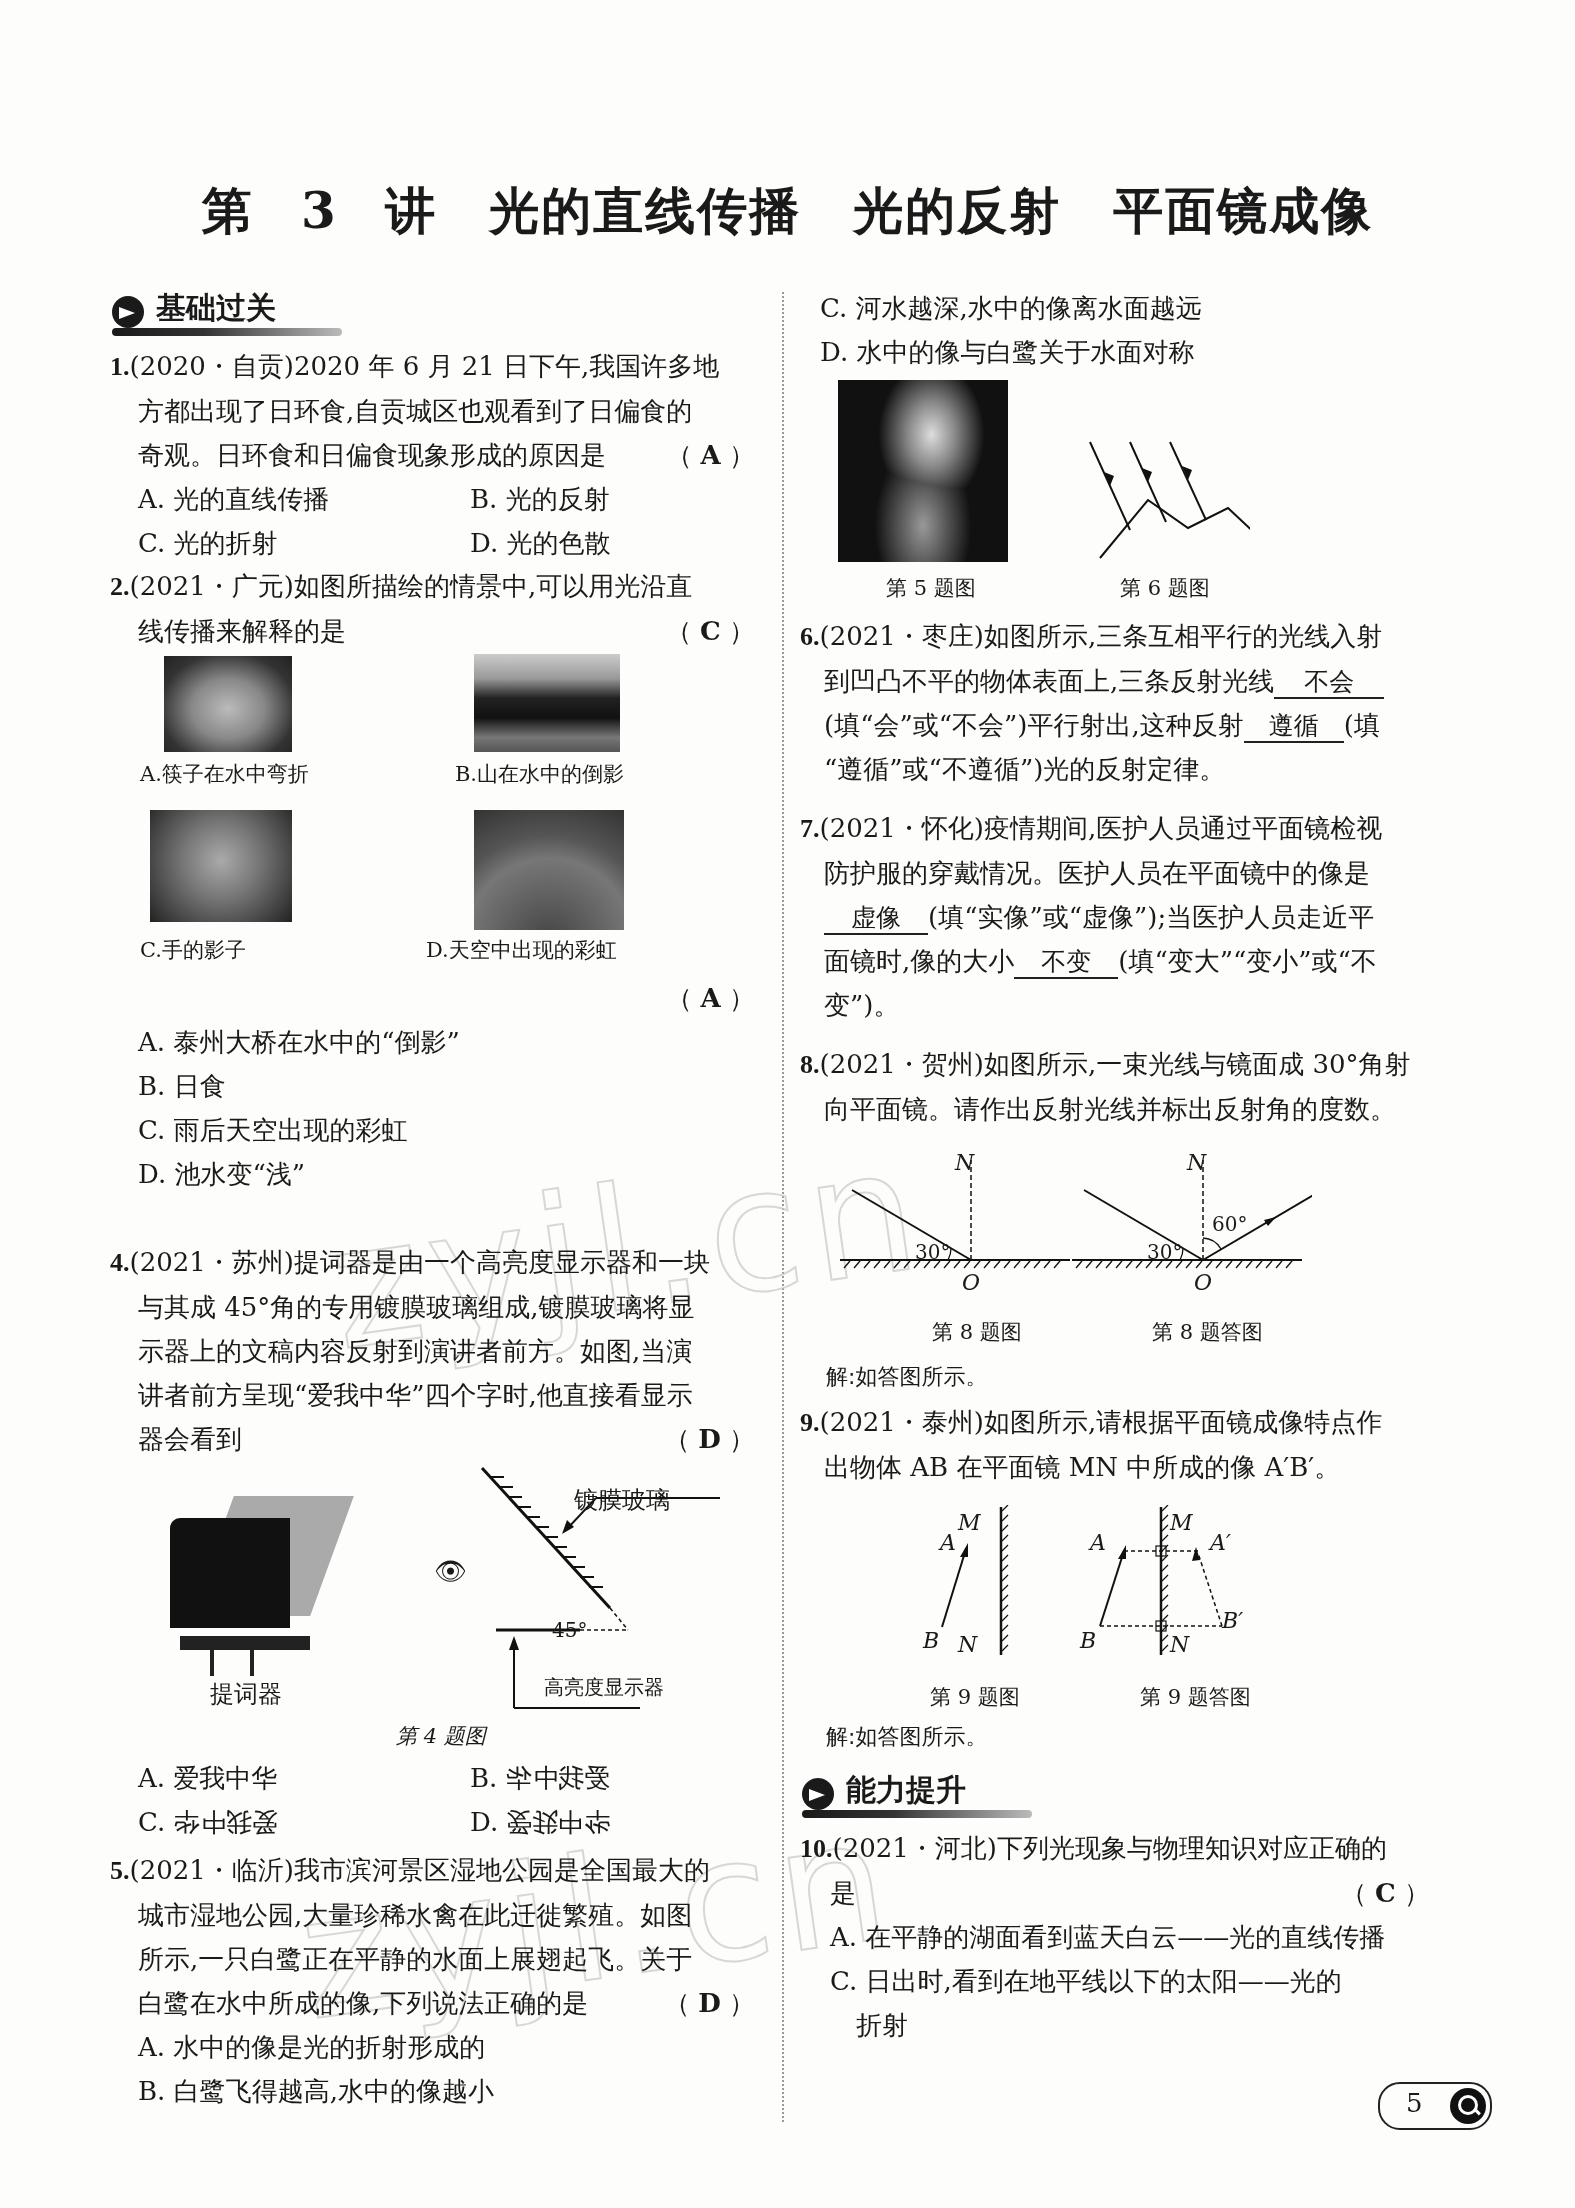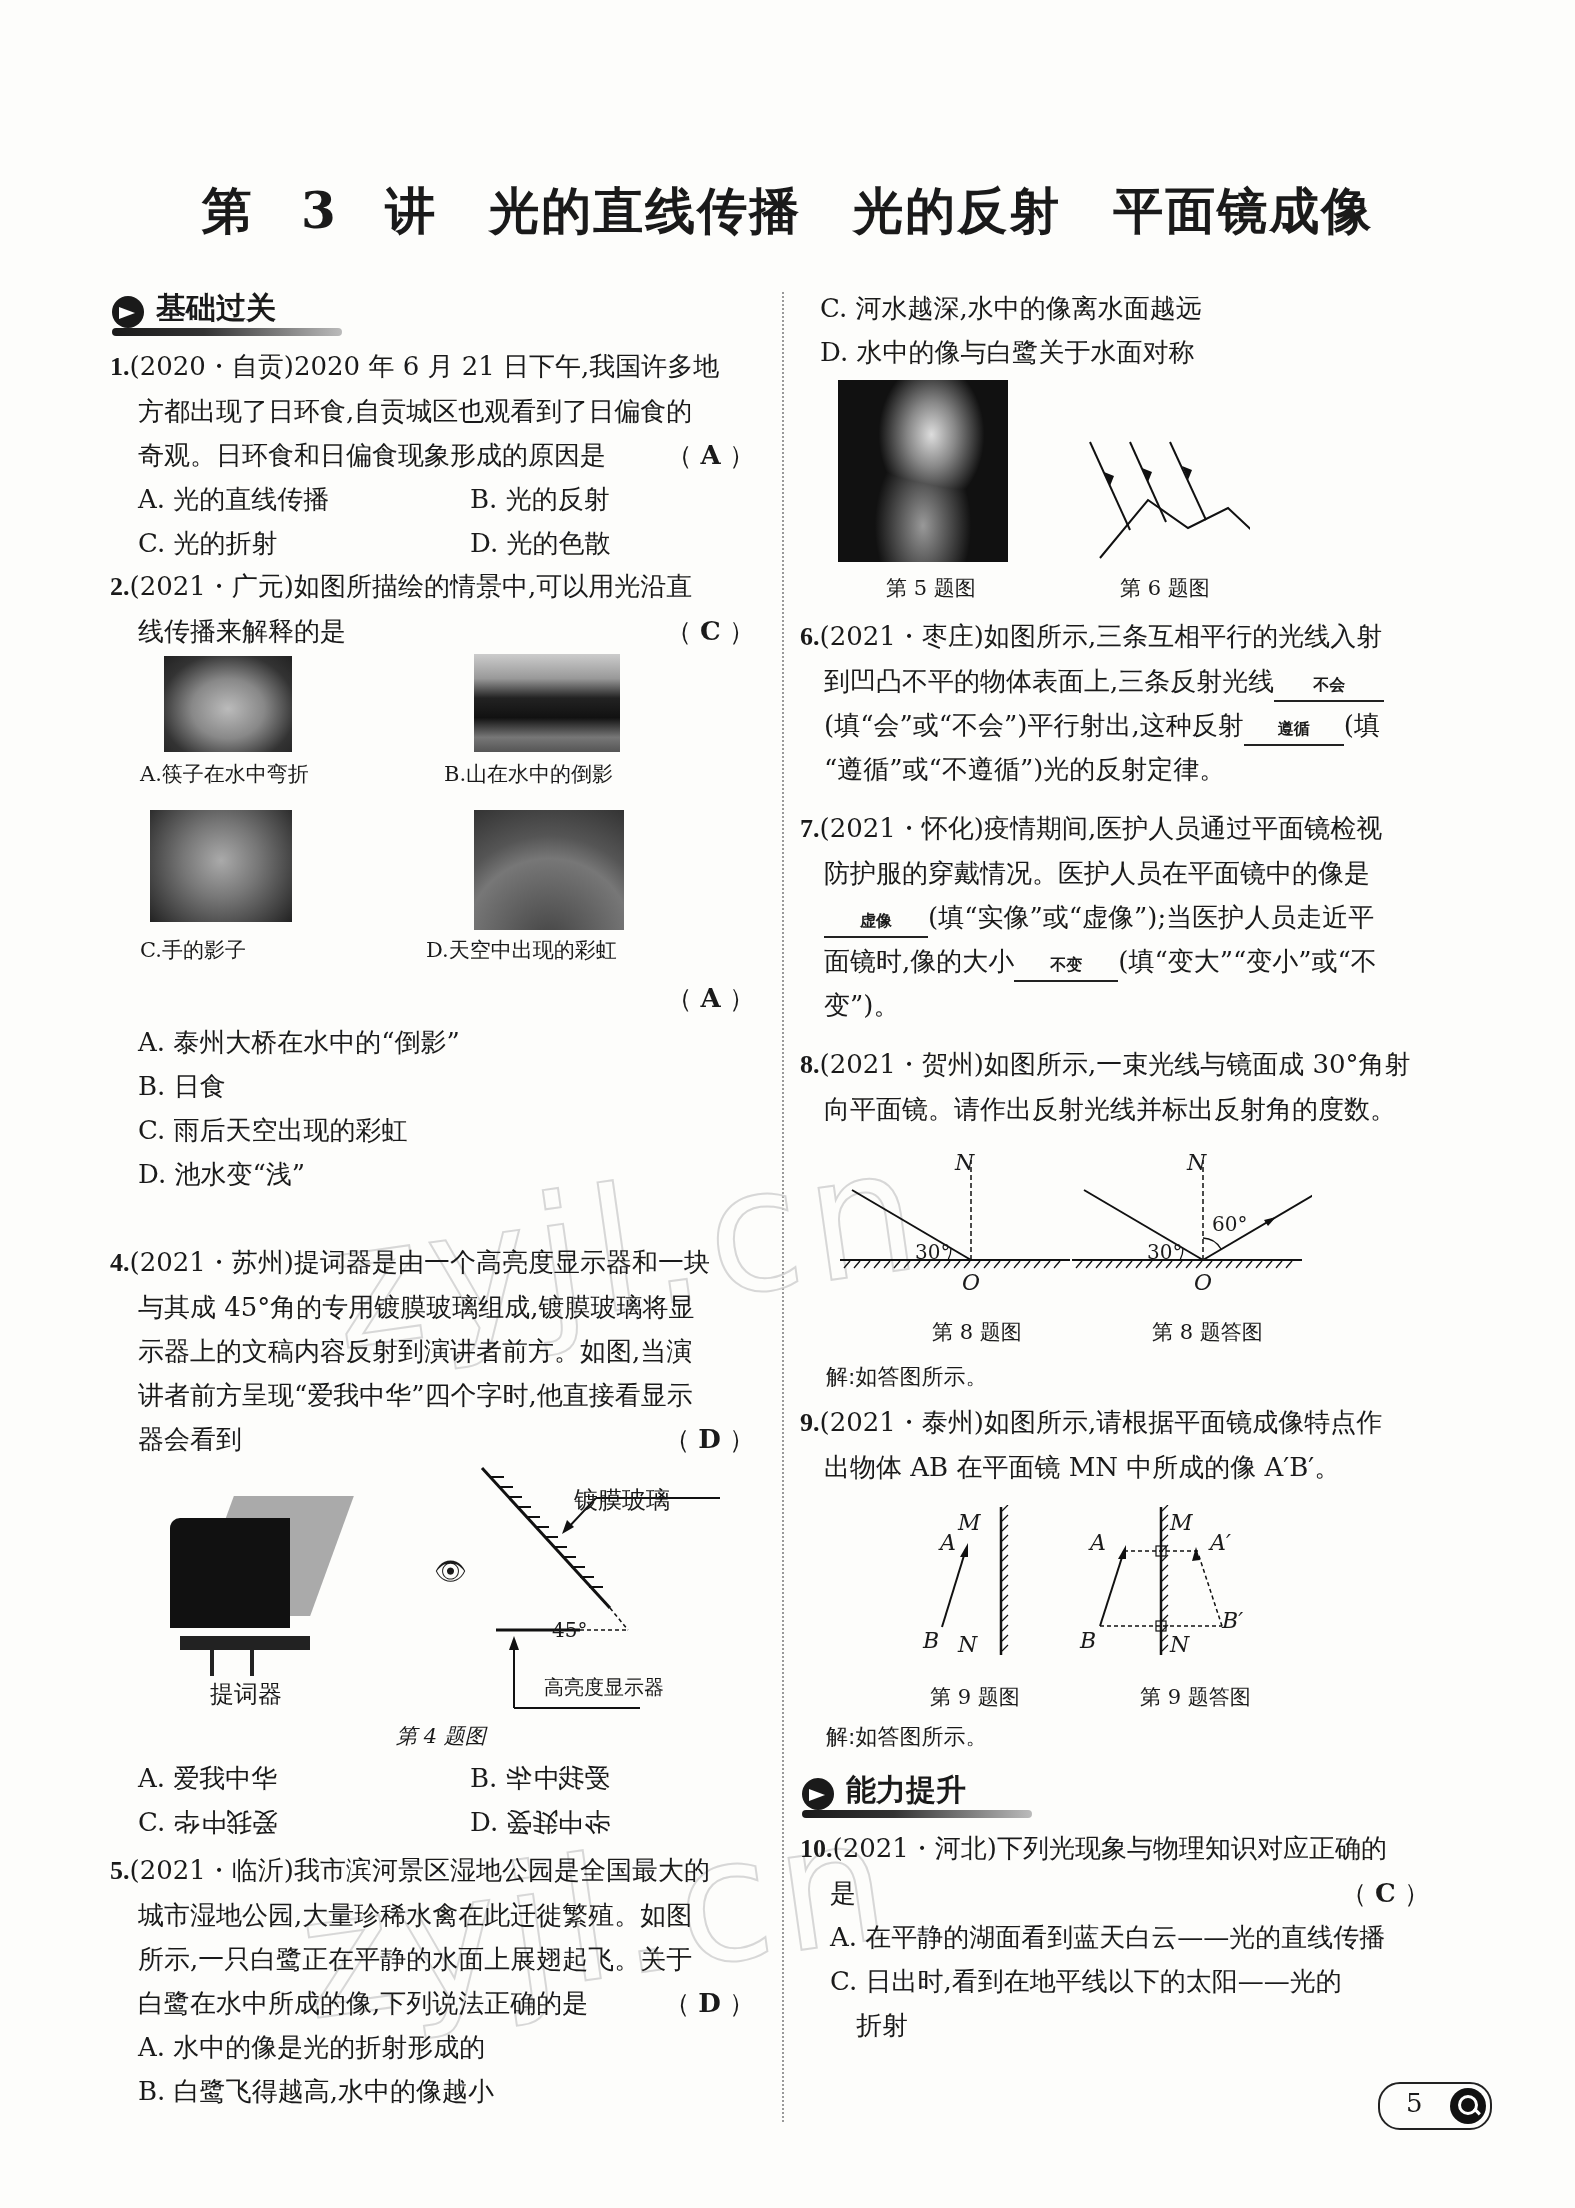--- a/index.html
+++ b/index.html
@@ -24,22 +24,22 @@
   .sec-head .lbl { position:absolute; left:44px; top:0; font-size:30px; font-weight:bold; font-family:"DejaVu Sans","Liberation Sans",sans-serif; }
   .sec-head .bar {
     position:absolute; left:0; top:40px; width:230px; height:8px; border-radius:4px;
     background:linear-gradient(90deg,#1a1a1a 0%,#333 40%,#bbb 100%);
   }
   .line { font-size:26px; line-height:44px; white-space:nowrap; }
   .qnum { font-weight:bold; font-family:"Liberation Serif",serif; }
   .ans { font-weight:bold; }
   .paren { position:absolute; right:0; }
   .blank {
-    display:inline-block; border-bottom:2px solid #222; text-align:center; font-weight:bold;
-    font-family:"DejaVu Sans","Liberation Sans",sans-serif; font-size:16px; line-height:30px;
+    display:inline-block; border-bottom:2px solid #222; text-align:center; font-weight:normal;
+    font-family:"DejaVu Sans","Liberation Sans",sans-serif; font-size:25px; line-height:30px;
   }
   .cap { font-size:21px; text-align:center; white-space:nowrap; }
   .photo { background:#333; position:absolute; }
   .sol { font-size:22px; font-weight:normal; font-family:"DejaVu Sans","Liberation Sans",sans-serif; }
   .pageno {
     right:83px; bottom:78px; width:110px; height:44px; border:2px solid #222; border-radius:22px;
     font-size:26px;
   }
   .pageno .num { position:absolute; left:26px; top:4px; }
   .pageno .mag { position:absolute; right:4px; top:4px; width:36px; height:36px; border-radius:50%; background:#111; }
@@ -72,21 +72,21 @@
 </div>
 
 <div class="abs" style="left:110px;top:564px;width:645px;">
   <div class="line"><span class="qnum">2.</span><span>(2021・广元)如图所描绘的情景中,可以用光沿直</span></div>
   <div class="line" style="padding-left:28px;position:relative;"><span>线传播来解释的是</span>
     <span class="paren">（ <b class="ans">C</b> ）</span></div>
 </div>
 <div class="photo" style="left:164px;top:656px;width:128px;height:96px;background:radial-gradient(ellipse at 50% 55%,#bbb 0%,#888 40%,#333 75%,#222 100%);"></div>
 <div class="photo" style="left:474px;top:654px;width:146px;height:98px;background:linear-gradient(180deg,#ccc 0%,#999 25%,#222 45%,#111 65%,#777 85%,#555 100%);"></div>
 <div class="abs cap" style="left:140px;top:760px;width:200px;text-align:left;">A.筷子在水中弯折</div>
-<div class="abs cap" style="left:444px;top:760px;width:200px;text-align:left;">B.山在水中的倒影</div>
+<div class="abs cap" style="left:424px;top:760px;width:200px;text-align:right;">B.山在水中的倒影</div>
 <div class="photo" style="left:150px;top:810px;width:142px;height:112px;background:radial-gradient(circle at 50% 45%,#aaa 0%,#777 40%,#222 100%);"></div>
 <div class="photo" style="left:474px;top:810px;width:150px;height:120px;background:radial-gradient(circle at 50% 110%,#444 0%,#777 55%,#555 70%,#333 100%);"></div>
 <div class="abs cap" style="left:140px;top:936px;width:200px;text-align:left;">C.手的影子</div>
 <div class="abs cap" style="left:426px;top:936px;width:240px;text-align:left;">D.天空中出现的彩虹</div>
 
 <div class="abs" style="left:110px;top:976px;width:645px;">
   <div class="line" style="position:relative;height:44px;">
       <span class="paren">（ <b class="ans">A</b> ）</span>
     </div>
   <div class="line" style="padding-left:28px;">A. 泰州大桥在水中的“倒影”</div>

